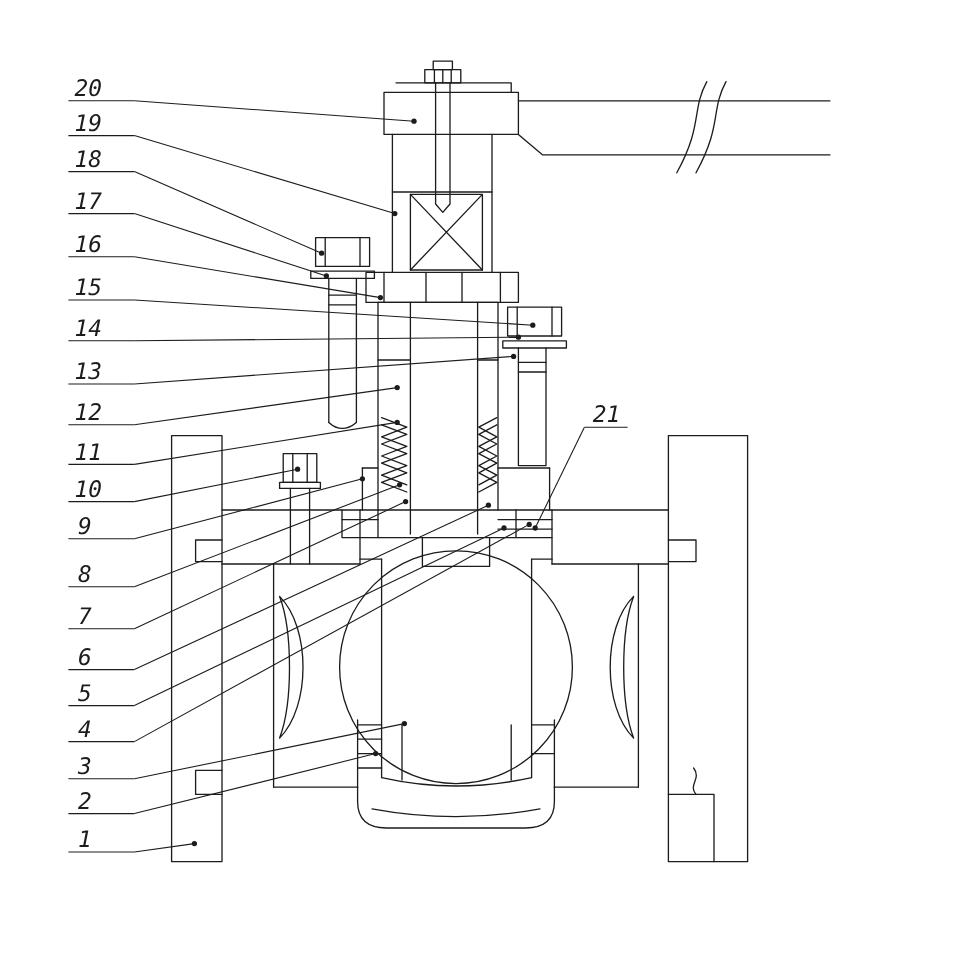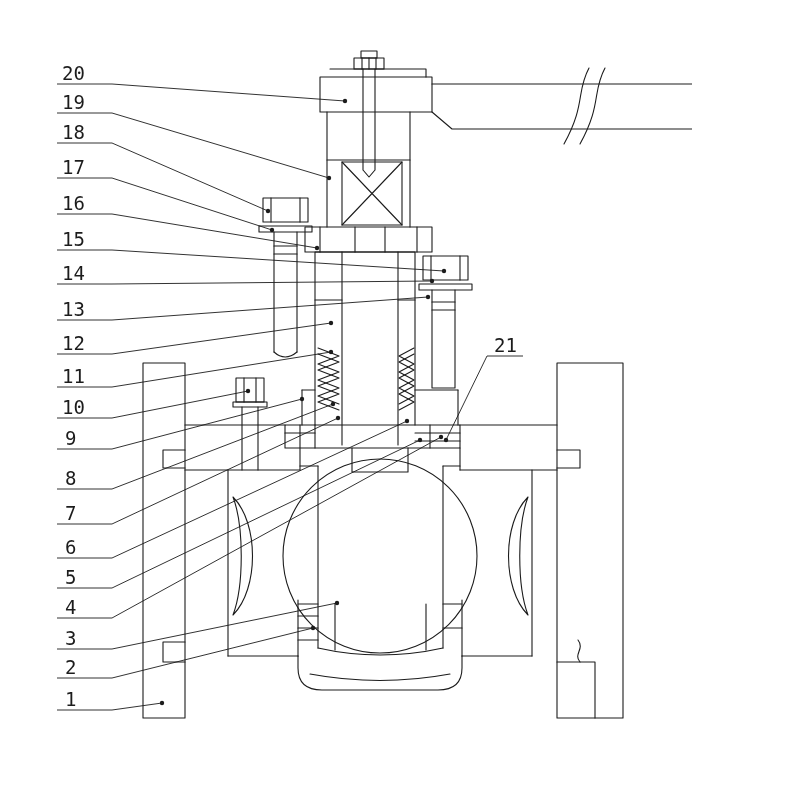--- a/index.html
+++ b/index.html
@@ -9,20 +9,21 @@
     height: 800px;
     background: #ffffff;
     font-family: "DejaVu Sans Mono", "Liberation Mono", monospace;
   }
   .canvas {
     position: relative;
     width: 692px;
     height: 800px;
     background: #ffffff;
     overflow: hidden;
+    font-style: italic;
   }
   svg { display: block; }
   text { user-select: none; }
 </style>
 </head>
 <body>
 
 <div class="canvas">
 <svg width="800" height="800" viewBox="0 0 800 800">
 

